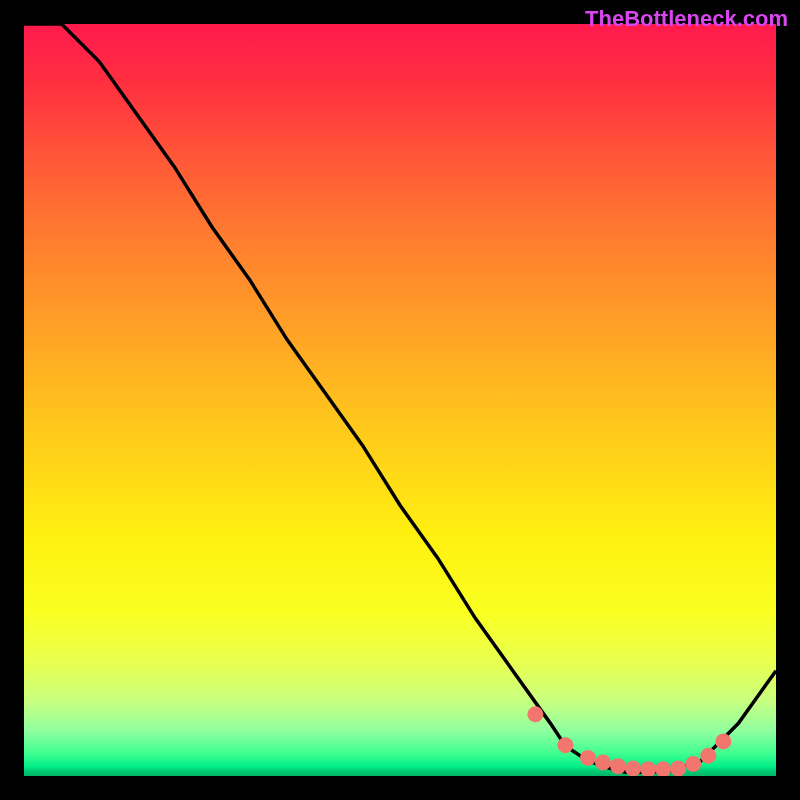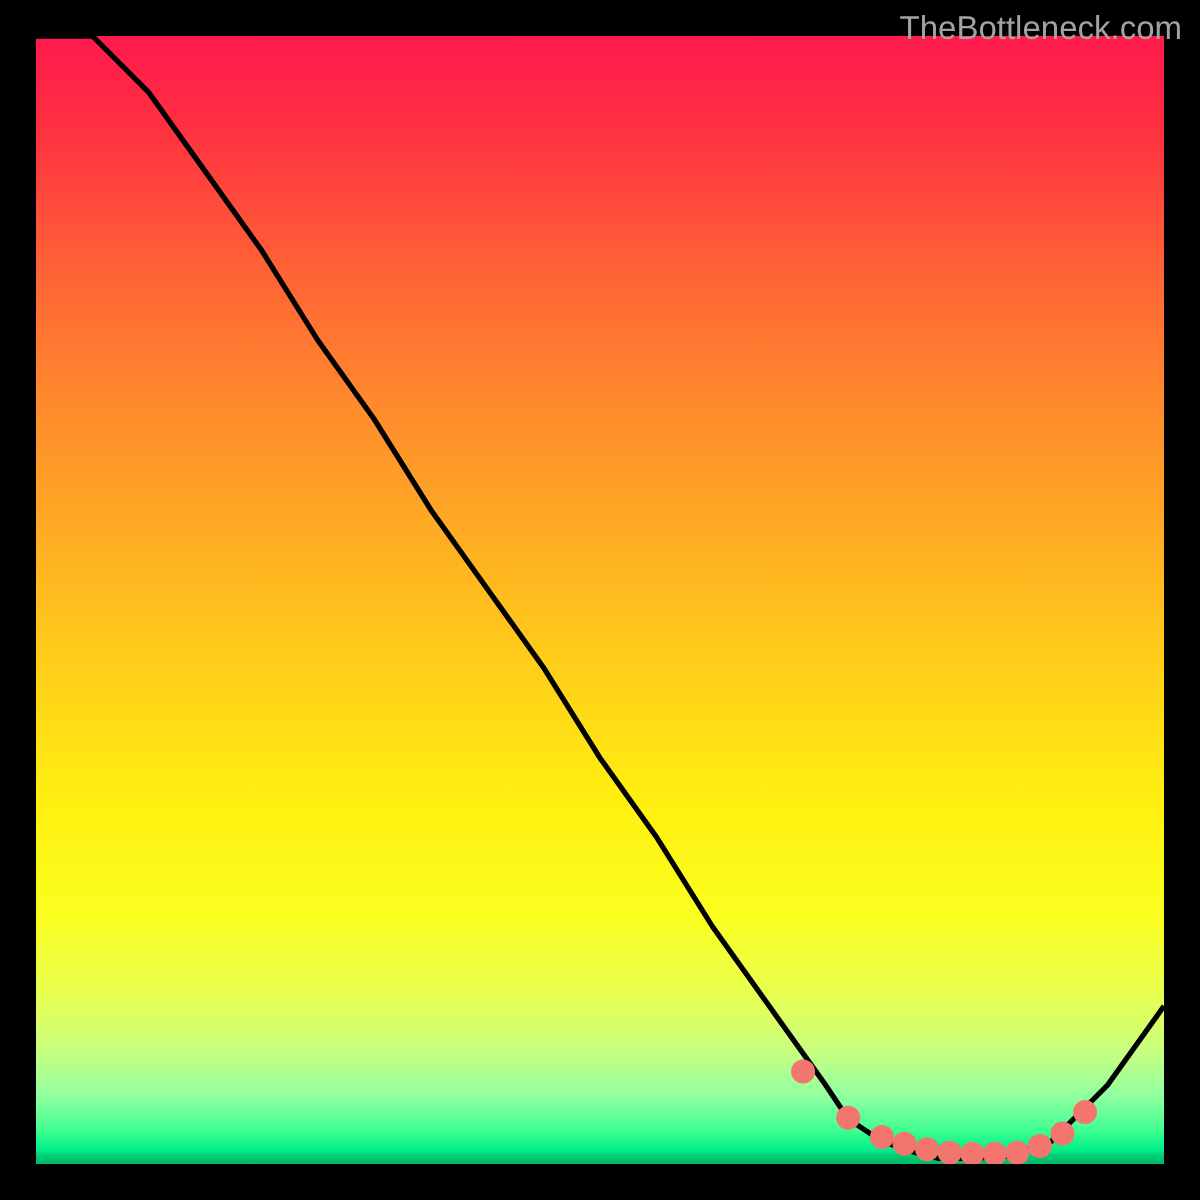--- a/index.html
+++ b/index.html
@@ -8,23 +8,23 @@
     width: 800px;
     height: 800px;
     background: #000;
     position: relative;
     font-family: Arial, sans-serif;
   }
   .watermark {
     position: absolute;
     top: 6px;
     right: 12px;
-    color: #a3a3a3;
+    color: #d946ef;
     font-size: 22px;
-    font-weight: 400;
+    font-weight: 700;
     z-index: 10;
   }
   .plot-area {
     position: absolute;
     left: 24px;
     top: 24px;
     width: 752px;
     height: 752px;
     overflow: hidden;
   }

